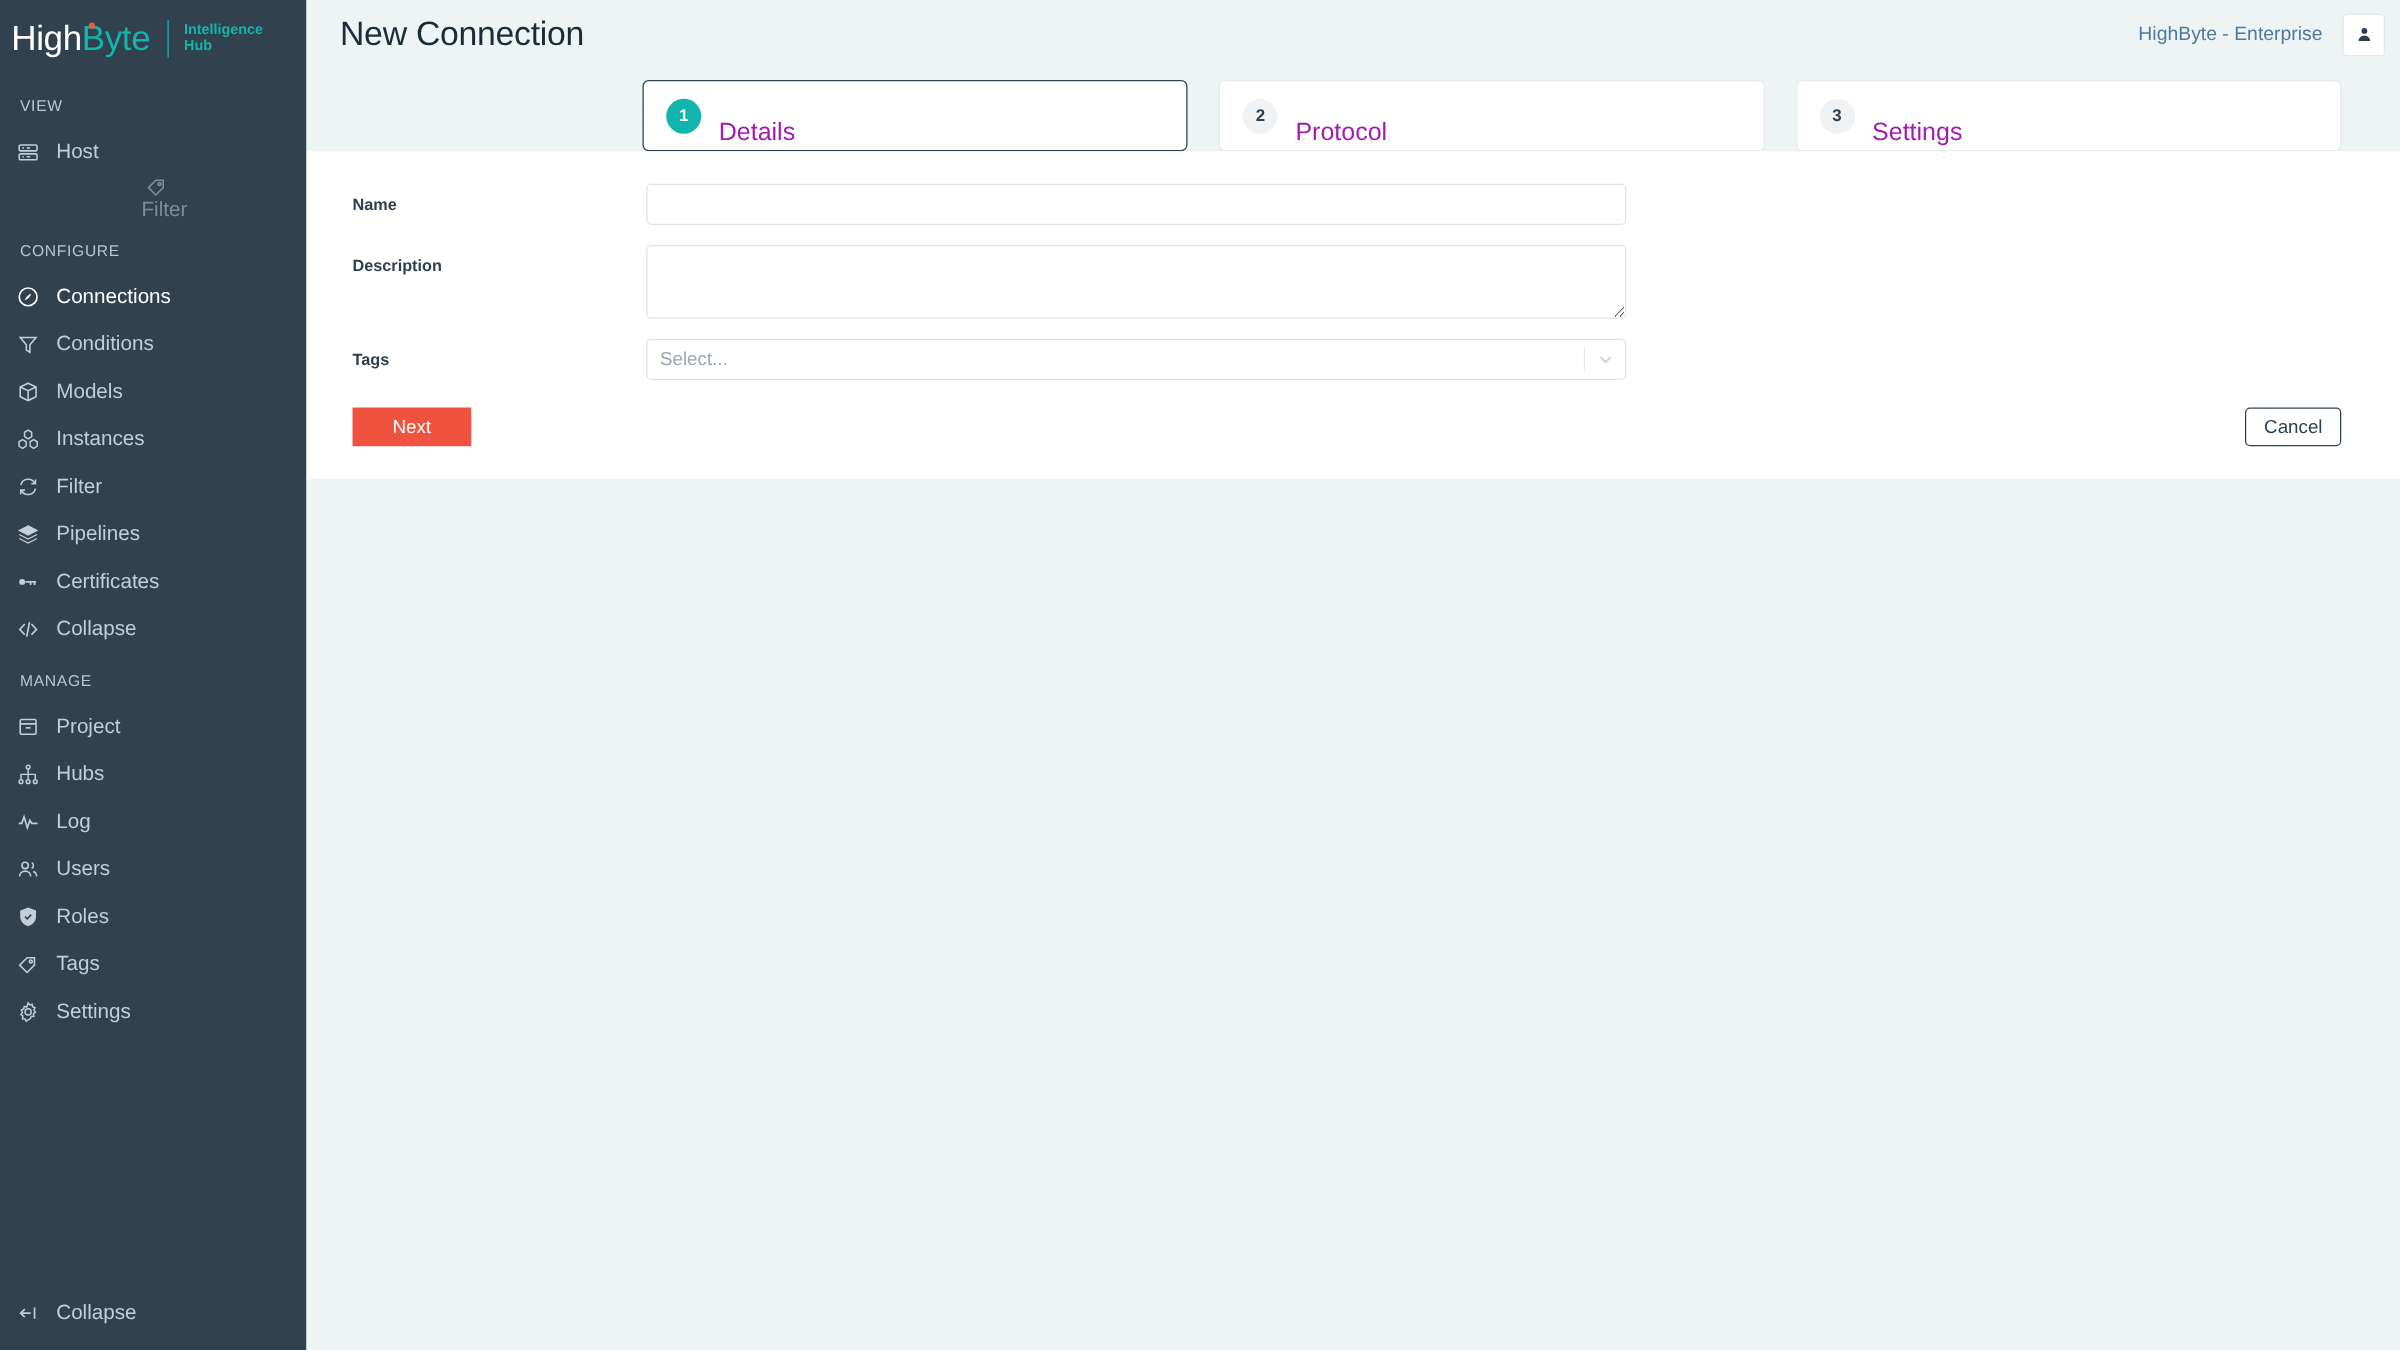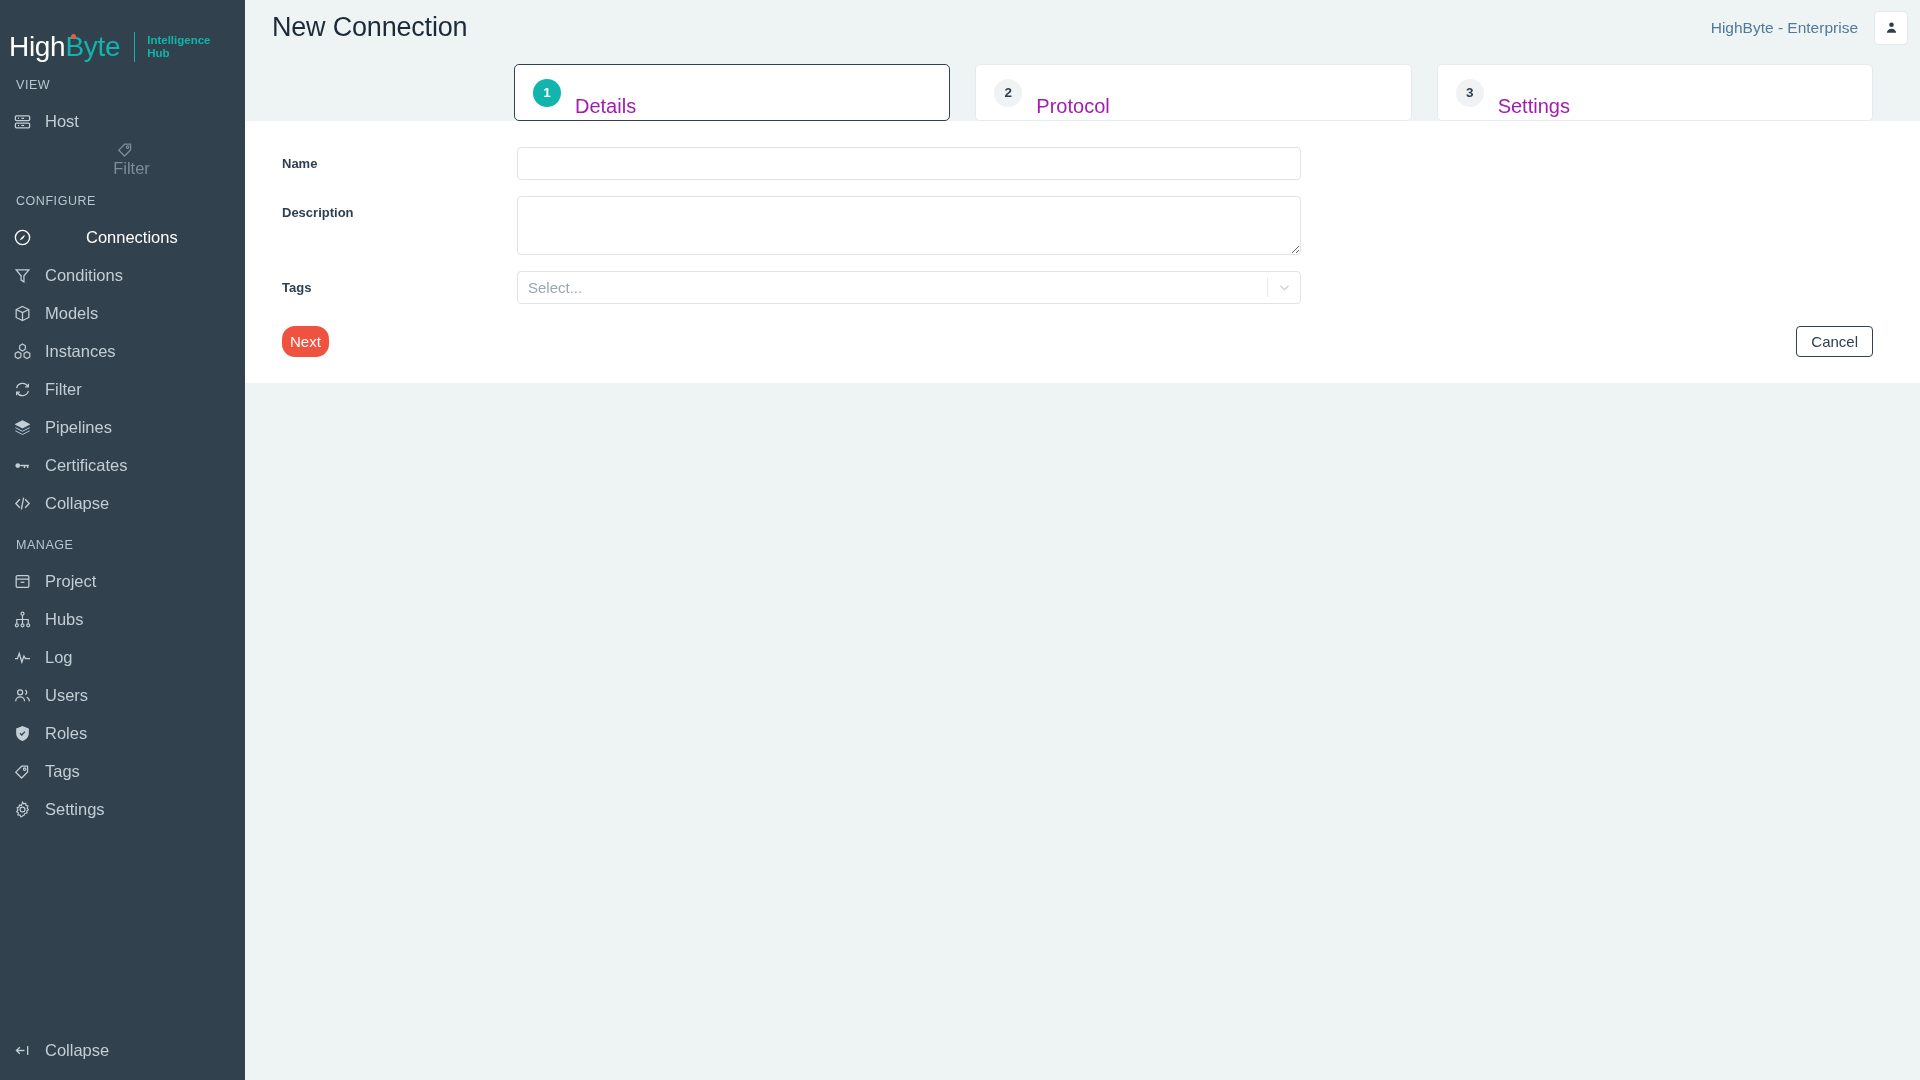--- a/index.html
+++ b/index.html
@@ -30,21 +30,21 @@
     height: 1080px;
     background: #31414d;
     position: relative;
     display: flex;
     flex-direction: column;
   }
 
   .logo-wrap {
     height: 62px;
     display: flex;
-    align-items: flex-end;
+    align-items: center;
     padding-left: 9px;
   }
   .logo {
     display: flex;
     align-items: center;
   }
   .logo-mark {
     font-size: 28px;
     letter-spacing: -0.3px;
     font-weight: 400;
@@ -97,21 +97,21 @@
   }
   .nav-item .nav-icon {
     width: 27px;
     min-width: 27px;
     display: flex;
     align-items: center;
     justify-content: flex-start;
     color: #c3ced6;
   }
   .nav-item .nav-label { padding-left: 5px; }
-  .nav-item.active { color: #ffffff; gap: 41px; }
+  .nav-item.active { color: #ffffff; }
   .nav-item.active .nav-icon { color: #ffffff; }
   .nav-item.disabled { color: #7e8e99; flex-direction: column; }
   .nav-item.disabled .nav-icon { color: #7e8e99; }
 
   .nav-spacer { flex: 1 1 auto; }
 
   #collapse-item {
     display: flex;
     align-items: center;
     height: 44px;
@@ -304,23 +304,23 @@
   .actions-row {
     display: flex;
     align-items: center;
     padding-left: 37px;
     margin-top: 22px;
   }
   #next-button {
     background: #ef5340;
     color: #ffffff;
     border: none;
-    border-radius: 13px;
+    border-radius: 0;
     height: 31px;
-    padding: 0 8px;
+    padding: 0 32px;
     font-size: 15px;
     font-family: "Liberation Sans", sans-serif;
     cursor: pointer;
   }
   #cancel-button {
     margin-left: auto;
     background: #ffffff;
     color: #2e3f50;
     border: 1px solid #31414d;
     border-radius: 4px;

